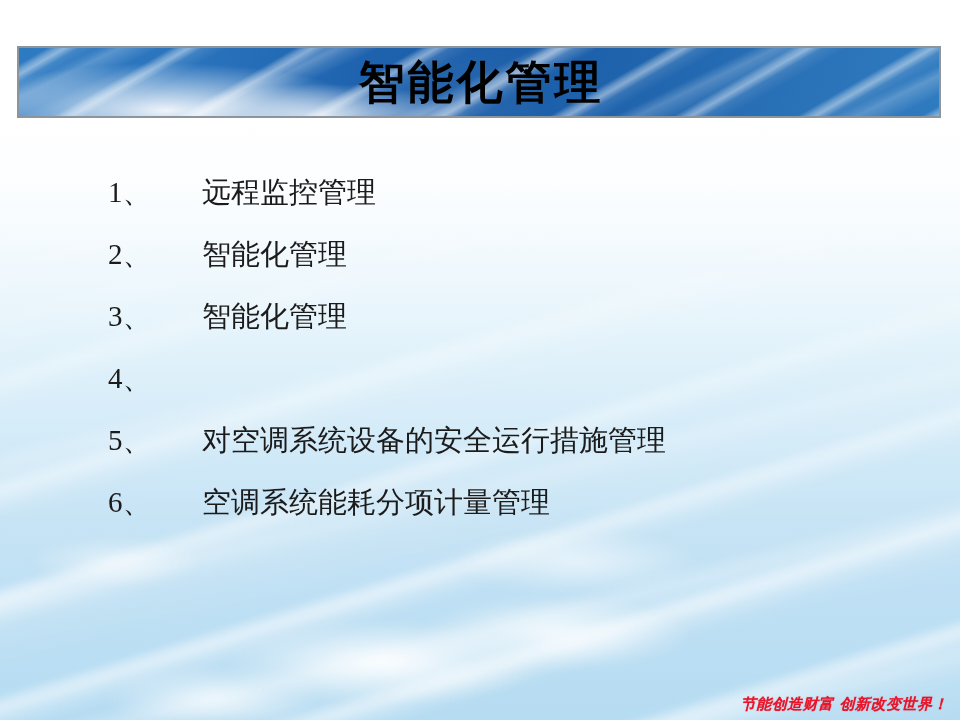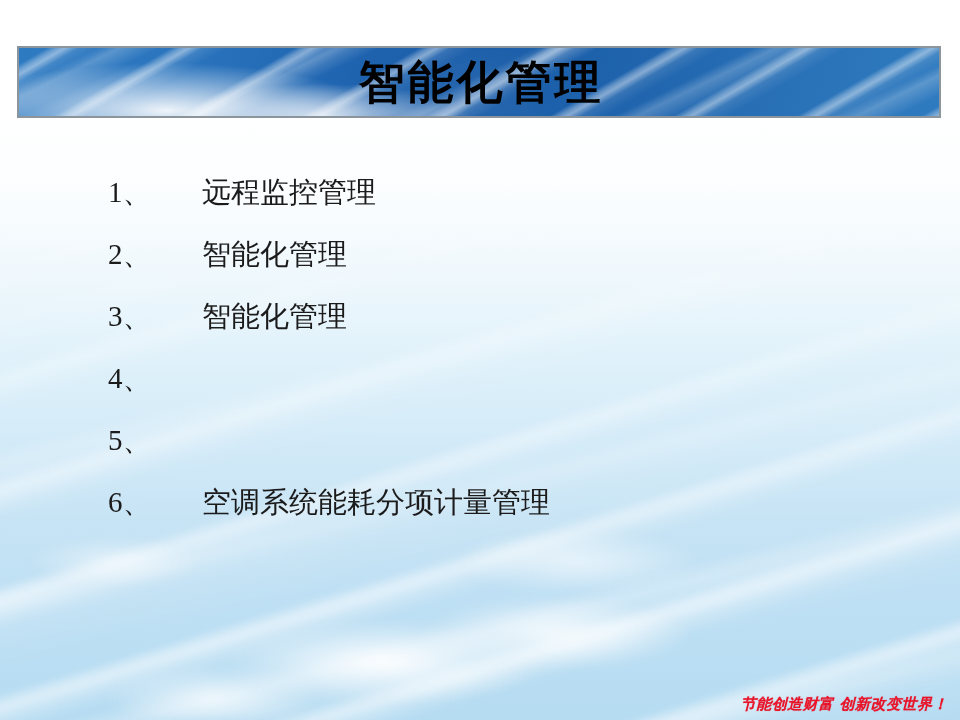--- a/index.html
+++ b/index.html
@@ -236,20 +236,21 @@
       <span class="bullet-num">3、</span>
       <span class="bullet-text">智能化管理</span>
     </div>
 
     <div class="bullet-item">
       <span class="bullet-num">4、</span>
     </div>
 
     <div class="bullet-item">
       <span class="bullet-num">5、</span>
+      <span class="bullet-text">对空调系统设备的安全运行措施管理</span>
     </div>
 
     <div class="bullet-item">
       <span class="bullet-num">6、</span>
       <span class="bullet-text">空调系统能耗分项计量管理</span>
     </div>
 
   </div>
 
   <div class="footer-slogan">节能创造财富 创新改变世界！</div>

